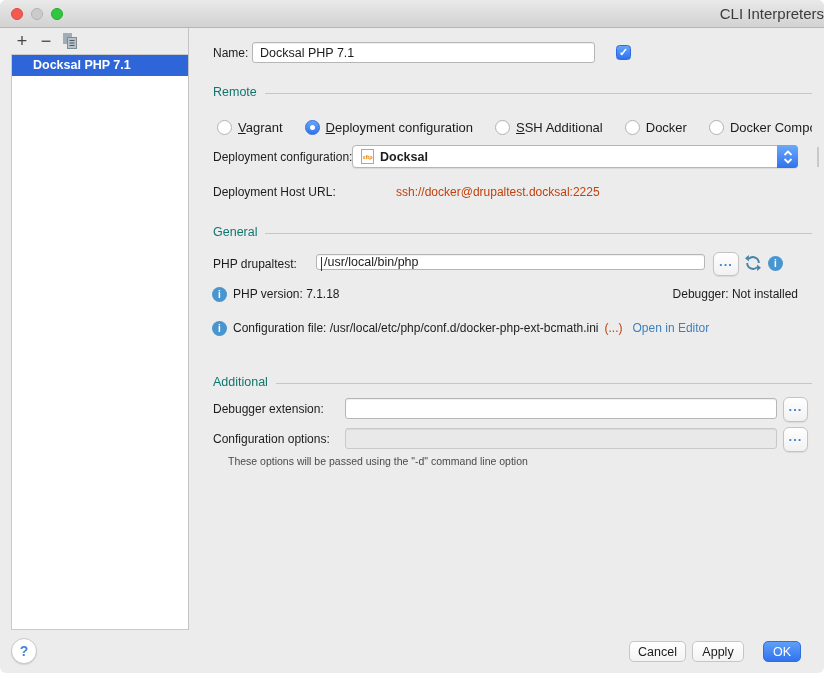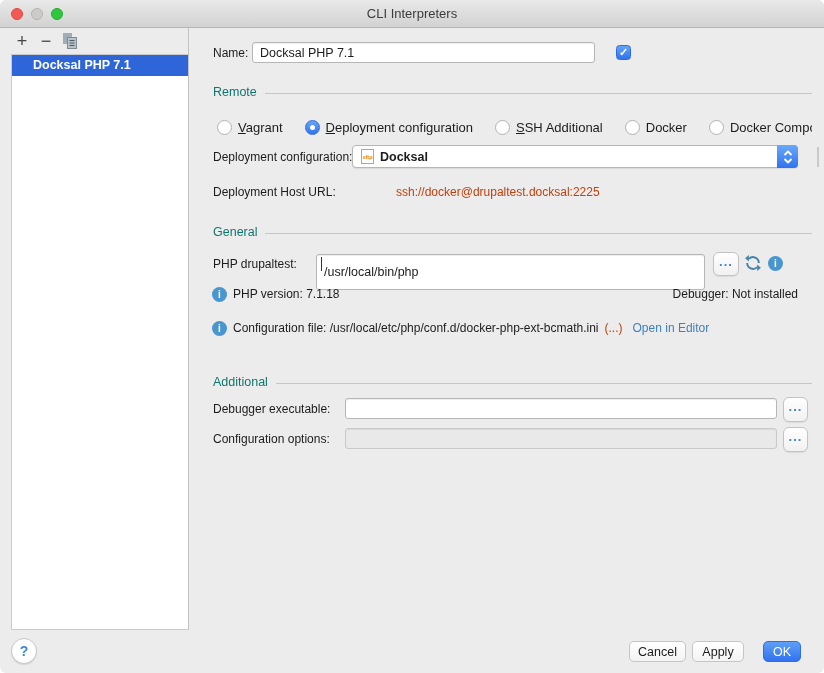--- a/index.html
+++ b/index.html
@@ -8,21 +8,21 @@
   .window { position: relative; width: 824px; height: 673px; background:#ececec;
             border-radius:6px; overflow:hidden; font-size:12px; color:#1c1c1c; }
 
   
   .titlebar { position:absolute; left:0; top:0; width:824px; height:28px;
               background:linear-gradient(#e9e9e9,#d2d2d2); border-bottom:1px solid #b6b6b6; }
   .tl { position:absolute; top:8px; width:12px; height:12px; border-radius:50%; }
   .tl-close { left:11px; background:#f45952; border:1px solid #df4744; }
   .tl-min   { left:31px; background:#cdcbca; border:1px solid #b5b3b2; }
   .tl-zoom  { left:51px; background:#2ec73e; border:1px solid #24ab31; }
-  .title { text-align:center; line-height:27px; font-size:13px; color:#3c3c3c;border-radius:13px; }
+  .title { text-align:right; line-height:27px; font-size:15px; color:#3c3c3c;border-radius:13px; }
 
   
   .tbtn { position:absolute; top:31px; height:20px; line-height:20px; text-align:center;
           width:18px; font-size:18px; color:#454545; cursor:default; }
   .tb-add { left:13px; } .tb-del { left:37px; }
   .tb-copy { position:absolute; left:61px; top:32px; }
   .panel { position:absolute; left:11px; top:54px; width:178px; height:576px;
            background:#ffffff; border:1px solid #cacaca; }
   .divider { position:absolute; left:188px; top:28px; width:1px; height:602px; background:#c3c3c3; }
   .sel-row { position:absolute; left:12px; top:55px; width:176px; height:21px;
@@ -176,21 +176,21 @@
 
   <div class="lbl" style="left:213px; top:182px;">Deployment Host URL:</div>
   <div class="lbl violet" style="left:396px; top:182px;">ssh://docker@drupaltest.docksal:2225</div>
 
   <div class="sect" style="top:224px;">
     <span>General</span>
     <div class="rule"></div>
   </div>
 
   <div class="lbl" style="left:213px; top:254px;">PHP drupaltest:</div>
-  <input class="tfield" style="left: 316px; top: 254px; width: 389px; height: 36px;" value="/usr/local/bin/php">
+  <input class="tfield" style="left: 316px; top: 254px; width: 389px; height: 16px;" value="/usr/local/bin/php">
   <div class="caret"></div>
   <div class="browse" style="left:713px; top:252px;">...</div>
   <div style="position:absolute; left:744px; top:254px;">
     <svg width="18" height="18" viewBox="0 0 17 17">
       <g stroke="#4583a8" stroke-width="1.8" fill="none">
         <path d="M 14 8.5 A 5.5 5.5 0 0 0 4.6 4.6"></path>
         <path d="M 3 8.5 A 5.5 5.5 0 0 0 12.4 12.4"></path>
       </g>
       <g fill="#4583a8">
         <polygon points="4.6,1.0 4.6,7.2 1.0,4.1"></polygon>
@@ -211,28 +211,29 @@
     <span>Configuration file: /usr/local/etc/php/conf.d/docker-php-ext-bcmath.ini</span>
     <span class="violet">(...)</span>
     <span class="bluelink" style="margin-left:4px;">Open in Editor</span>
   </div>
 
   <div class="sect" style="top:374px;">
     <span>Additional</span>
     <div class="rule"></div>
   </div>
 
-  <div class="lbl" style="left:213px; top:399px;">Debugger executable:</div>
+  <div class="lbl" style="left:213px; top:399px;">Debugger extension:</div>
   <input class="tfield" style="left: 345px; top: 398px; width: 432px; height: 21px;" value="">
   <div class="browse" style="left:783px; top:397px; width:25px; height:25px;">...</div>
 
   <div class="lbl" style="left:213px; top:429px;">Configuration options:</div>
   <input class="tfield disabled" style="left: 345px; top: 428px; width: 432px; height: 21px;" value="">
   <div class="browse" style="left:783px; top:427px; width:25px; height:25px;">...</div>
 
+  <div class="note">These options will be passed using the "-d" command line option</div>
 
   <div class="help">
     <span>?</span>
   </div>
   <div class="btn btn-cancel">Cancel</div>
   <div class="btn btn-apply">Apply</div>
   <div class="btn btn-ok">OK</div>
 
 </div>
 

